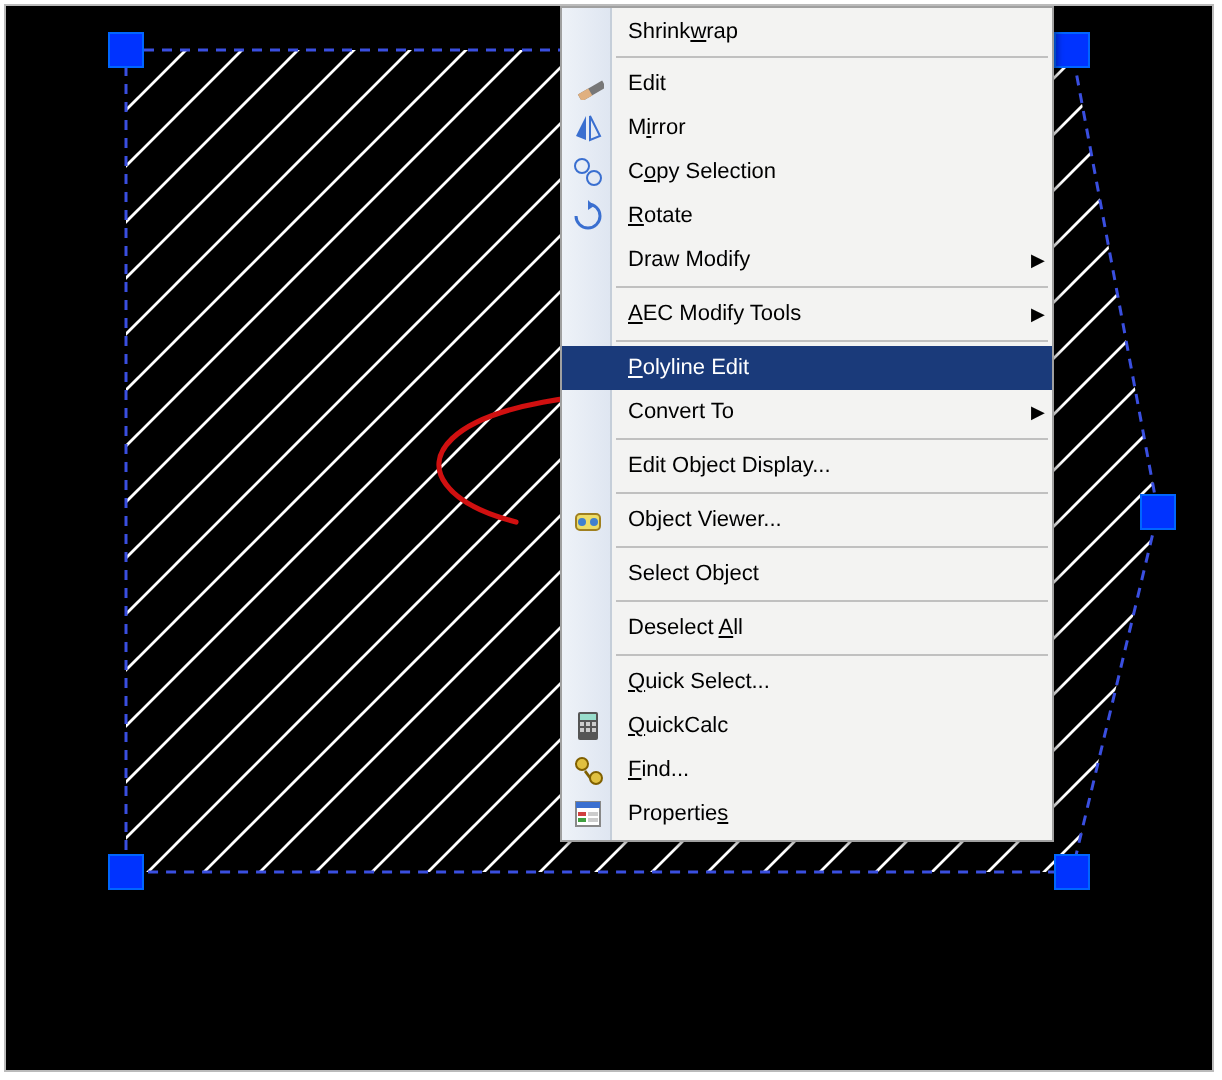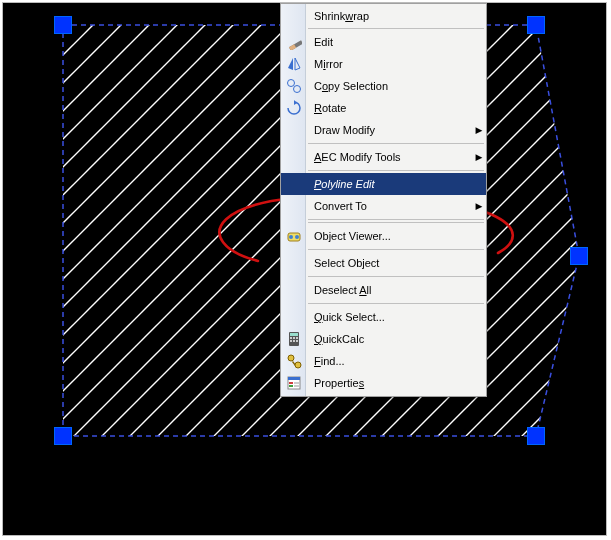--- a/index.html
+++ b/index.html
@@ -35,21 +35,21 @@
   
   .anno-ellipse {
     position: absolute;
     pointer-events: none;
   }
   
   .ctx-menu {
     position: absolute;
     left: 277px;
     top: 0px;
-    width: 207px;
+    width: 247px;
     background: #f3f3f2;
     border: 1px solid #a0a0a0;
     box-shadow: 2px 2px 3px rgba(0,0,0,0.3);
   }
   .ctx-iconcol {
     position: absolute;
     left: 0;
     top: 0;
     bottom: 0;
     width: 25px;
@@ -88,21 +88,20 @@
     justify-content: center;
     color: #000;
     font-size: 9px;
   }
   .ctx-item.highlight {
     background: #1a3a7a;
   }
   .ctx-item.highlight .label,
   .ctx-item.highlight .arrow {
     color: #fff;
-    font-style: italic;
   }
   .ctx-item.highlight .icon { background: transparent; }
   .ctx-sep {
     height: 1px;
     margin: 2px 2px 2px 27px;
     border-top: 1px solid #c0c0c0;
   }
   .underline { text-decoration: underline; }
   
   .icon svg { width: 16px; height: 16px; }
@@ -210,20 +209,24 @@
       </div>
 
       <div class="ctx-item">
         <span class="icon"></span>
         <span class="label">Convert To</span>
         <span class="arrow">▶</span>
       </div>
 
       <div class="ctx-sep"></div>
 
+      <div class="ctx-item">
+        <span class="icon"></span>
+        <span class="label">Edit Object Display...</span>
+      </div>
 
       <div class="ctx-sep"></div>
 
       <div class="ctx-item">
         <span class="icon">
           <svg viewBox="0 0 16 16">
               <rect x="2" y="5" width="12" height="8" rx="2" fill="#eedd66" stroke="#a08020"></rect>
               <circle cx="5" cy="9" r="2" fill="#4080d0"></circle>
               <circle cx="11" cy="9" r="2" fill="#4080d0"></circle>
             </svg>

